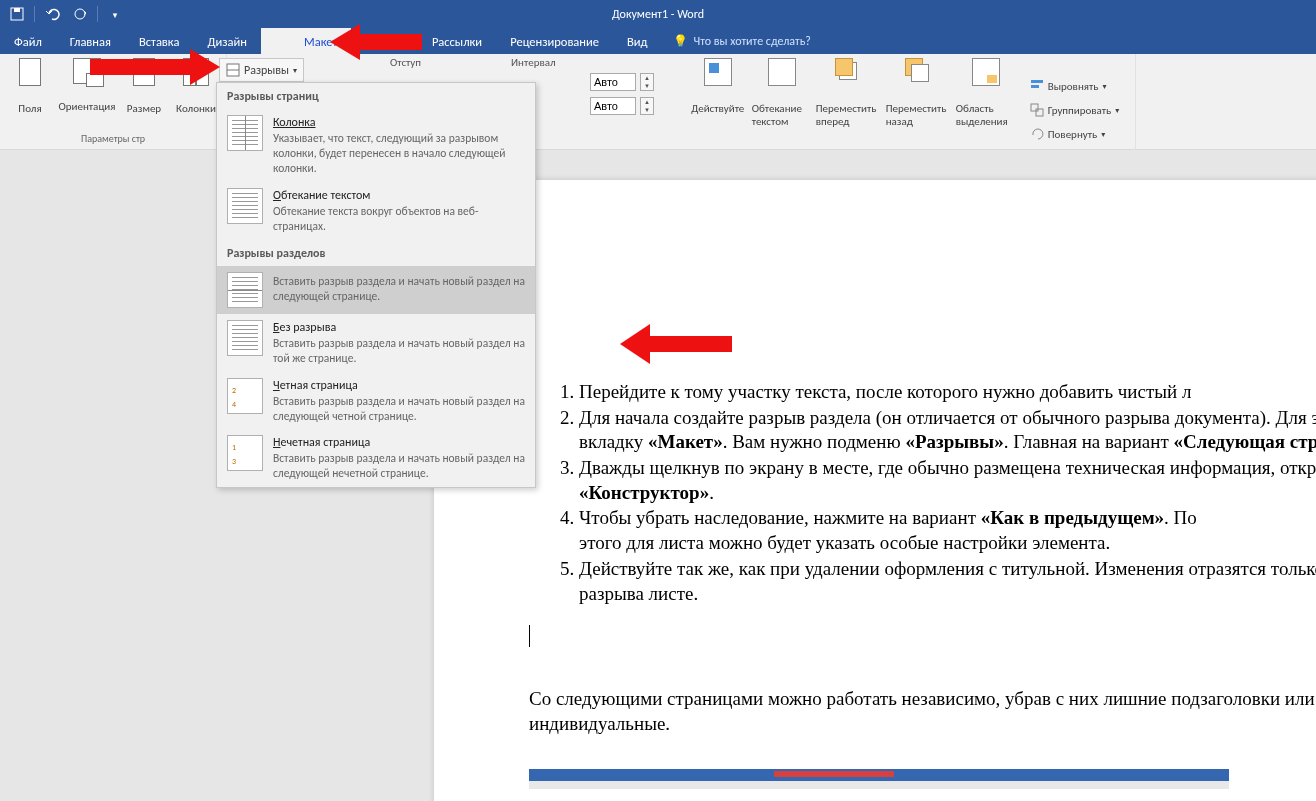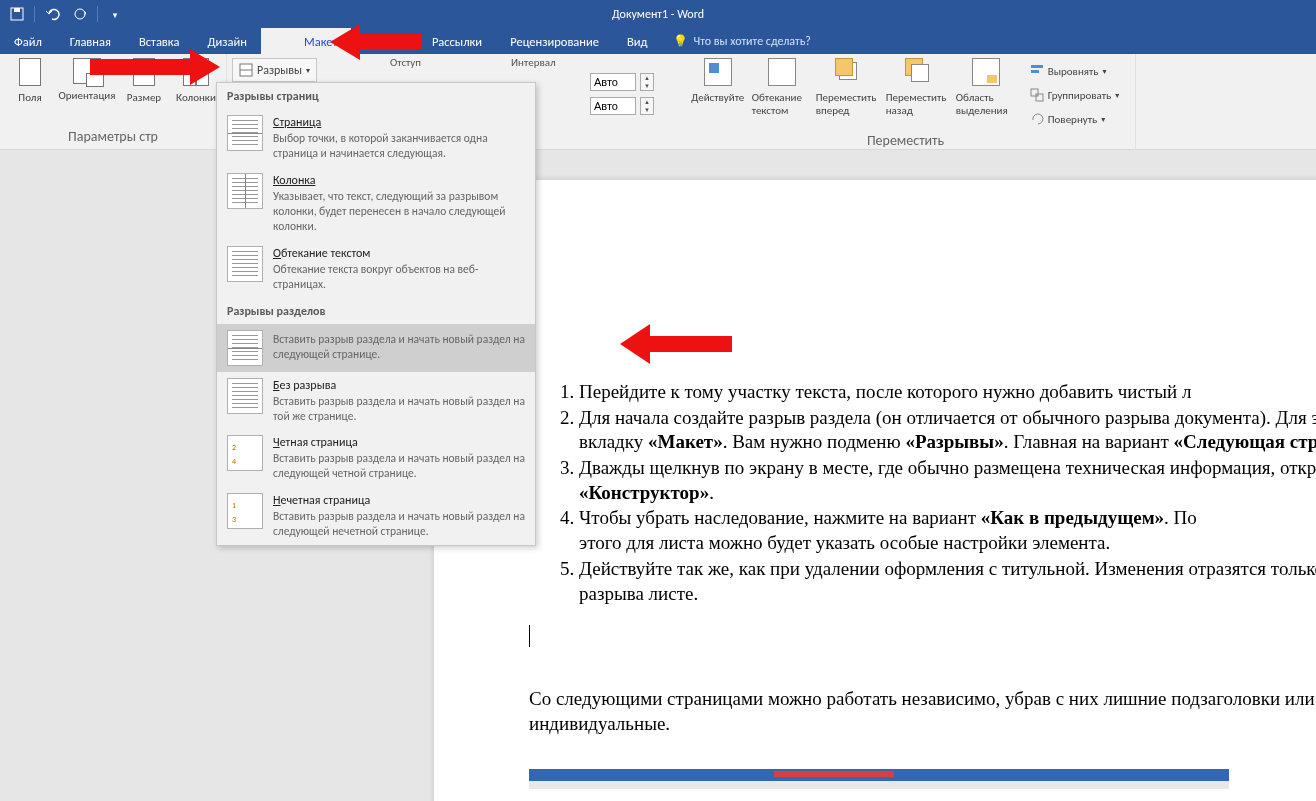--- a/index.html
+++ b/index.html
@@ -48,24 +48,24 @@
   position: relative;
 }
 .group {
   border-right: 1px solid #e1e1e1;
   display: flex;
   flex-direction: column;
   align-items: center;
   padding: 4px 6px 0 6px;
 }
 .group-inner { display: flex; gap: 4px; flex: 1; align-items:flex-start; }
-.big-btn { width: 48px; display: flex; flex-direction: column; align-items: center; gap: 5px; font-size: 11px; color: #444; }
+.big-btn { width: 48px; display: flex; flex-direction: column; align-items: center; gap: 16px; font-size: 11px; color: #444; }
 .big-btn .icn { width: 32px; height: 32px; }
-.group-label { font-size: 14px; color: #666; padding: 2px 0 4px; }
-.small-row { display: flex; flex-direction: column; gap: 2px; font-size: 11px; color: #444; padding-top: 2px; }
+.group-label { font-size: 10px; color: #666; padding: 2px 0 4px; }
+.small-row { display: flex; flex-direction: column; gap: 2px; font-size: 11px; color: #444; padding-top: 2px; margin-top: 15px; }
 .small-row .s-line { display: flex; align-items: center; gap: 4px; height: 22px; padding: 0 4px; }
 
 .dropdown-btn {
   display: flex;
   align-items: center;
   gap: 4px;
   background: #f7f7f7;
   border: 1px solid #c7c7c7;
   padding: 2px 6px;
   font-size: 12px;
@@ -231,21 +231,21 @@
         <span>Размер</span>
       </div>
       <div class="big-btn">
         <div class="icn" style="width:26px;height:28px;border:1px solid #777;background:linear-gradient(90deg,#fff 45%,#777 45%,#777 55%,#fff 55%)"></div>
         <span>Колонки</span>
       </div>
     </div>
     <div class="group-label">Параметры стр</div>
   </div>
 
-  <div style="position:absolute;left:232px;top:4px">
+  <div style="position:absolute;left:219px;top:4px">
     <div class="dropdown-btn">
       <svg width="14" height="14" viewBox="0 0 14 14">
           <rect x="1" y="1" width="12" height="12" fill="#fff" stroke="#777"></rect>
           <line x1="1" y1="7" x2="13" y2="7" stroke="#777"></line>
         </svg>
       <span>Разрывы</span>
       <span style="font-size:8px">▾</span>
     </div>
   </div>
 
@@ -348,27 +348,20 @@
       <p>Со следующими страницами можно работать независимо, убрав с них лишние подзаголовки или проставив индивидуальные.</p>
       <div class="embed-img"></div>
     </div>
   </div>
 </div>
 
 <div class="breaks-menu">
   <div class="menu-heading">Разрывы страниц</div>
 
   <div class="menu-entry">
-    <div class="mi lines half"></div>
-    <div class="mtxt">
-      <div class="mtitle"><u>Страница</u></div>
-      <div class="mdesc">Выбор точки, в которой заканчивается одна страница и начинается следующая.</div>
-    </div>
-  </div>
-  <div class="menu-entry">
     <div class="mi lines">
         <div style="position:absolute;left:50%;top:0;bottom:0;border-left:1px solid #888"></div>
       </div>
     <div class="mtxt">
       <div class="mtitle"><u>Колонка</u></div>
       <div class="mdesc">Указывает, что текст, следующий за разрывом колонки, будет перенесен в начало следующей колонки.</div>
     </div>
   </div>
   <div class="menu-entry">
     <div class="mi lines"></div>

